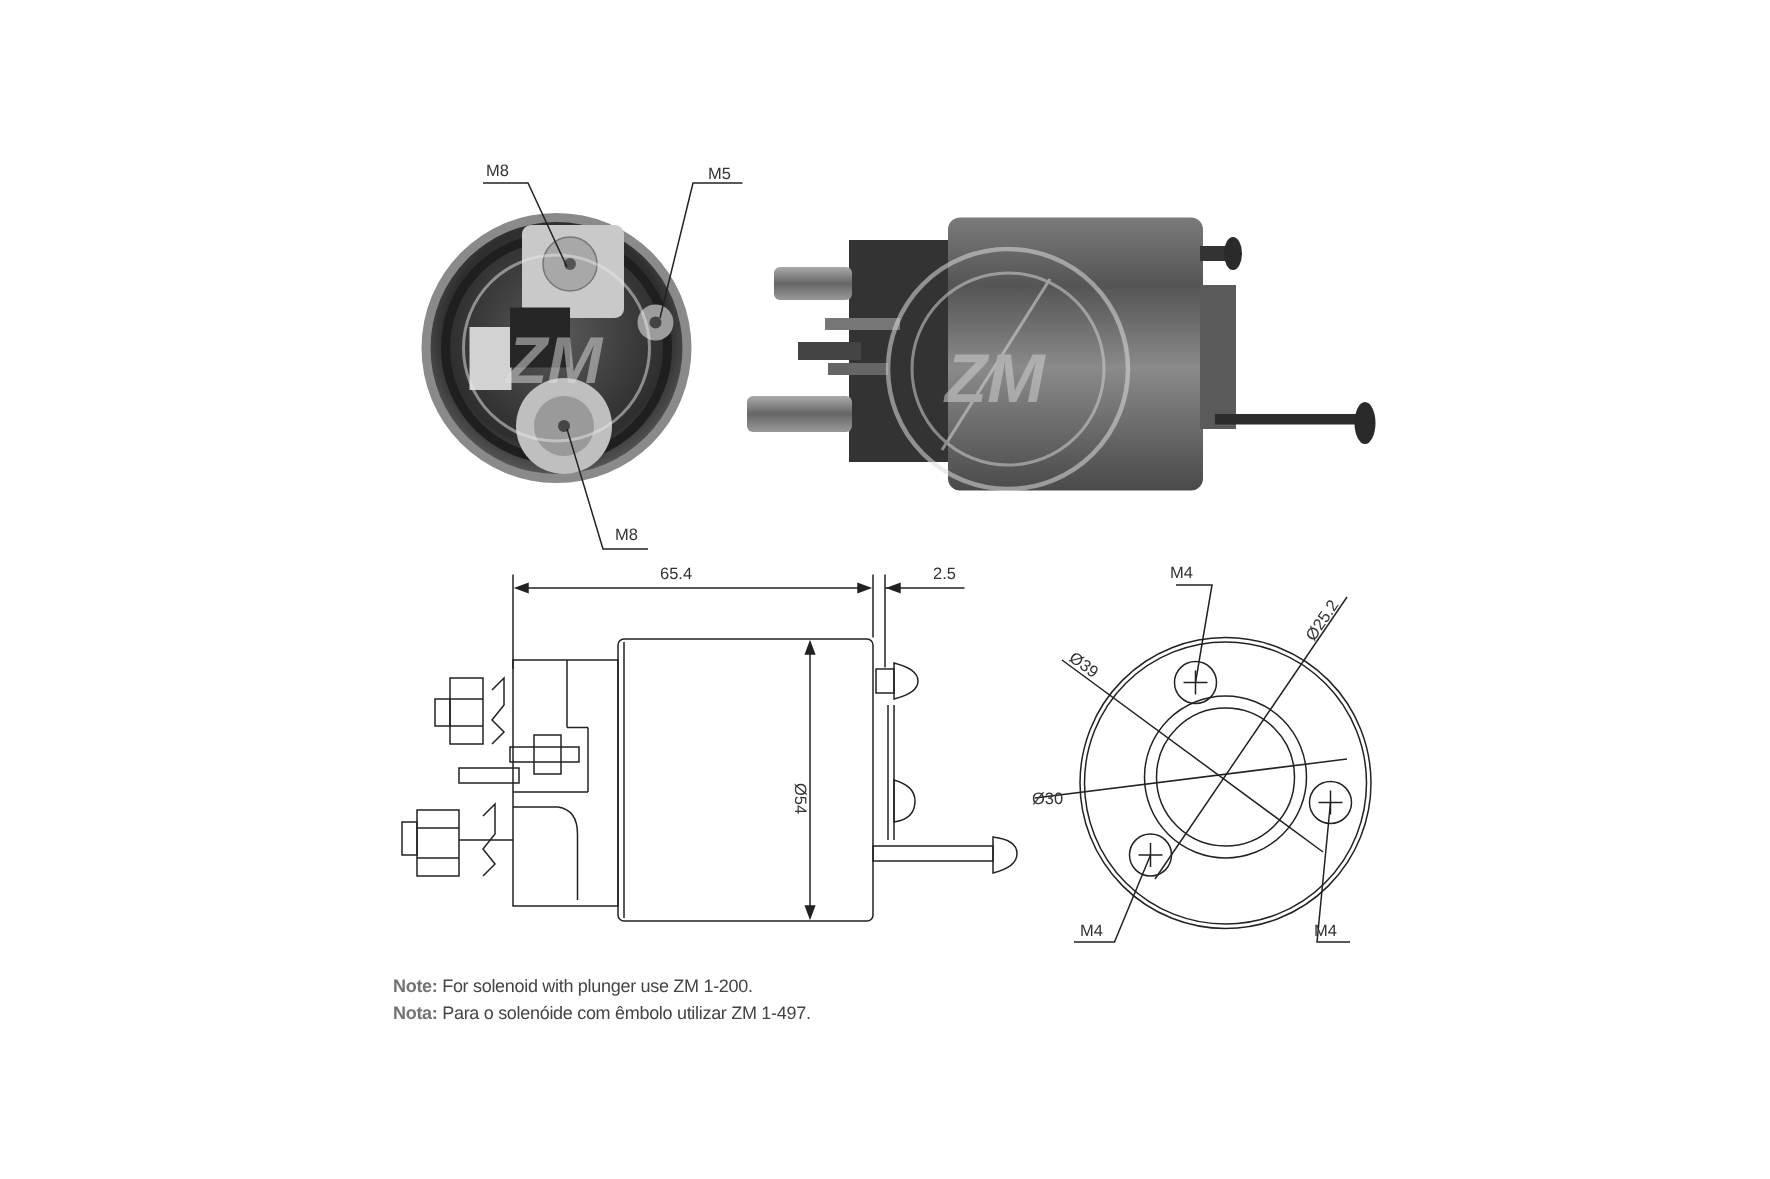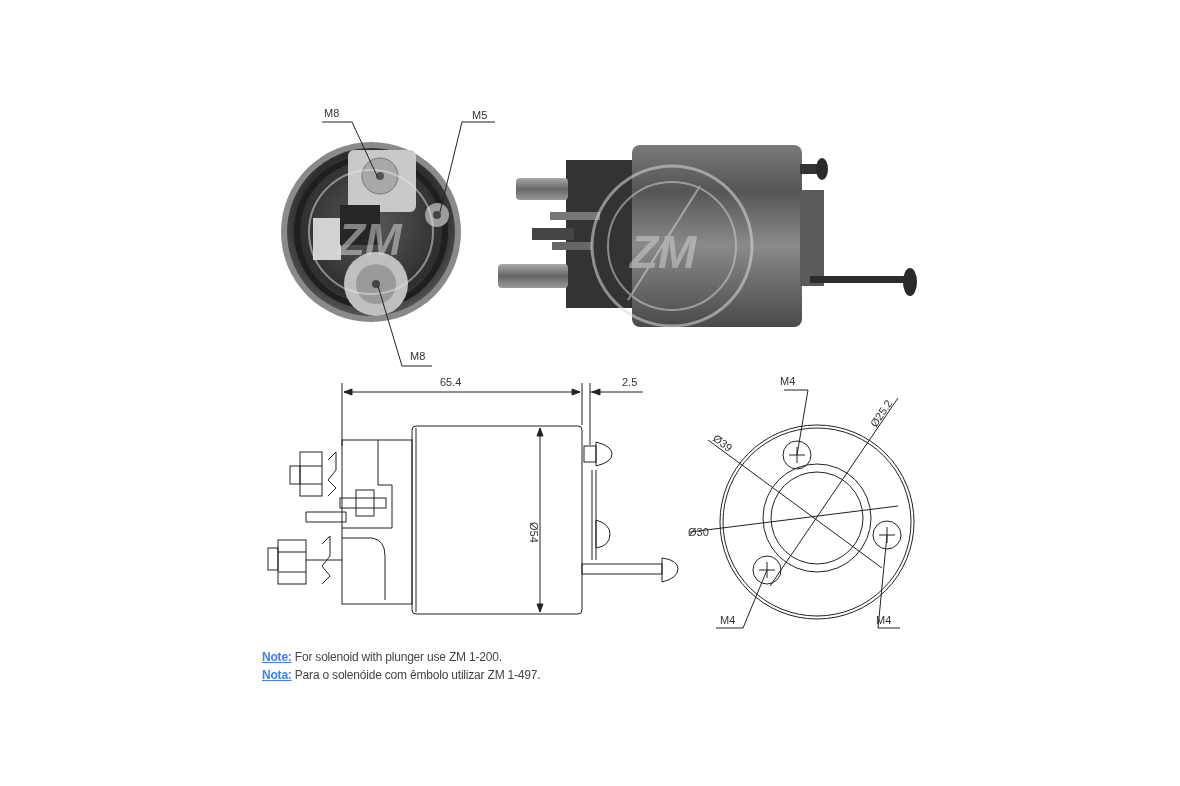--- a/index.html
+++ b/index.html
@@ -2,21 +2,21 @@
 <html><head>
 <meta charset="utf-8">
 <style>
   html, body { margin:0; padding:0; background:#ffffff; }
   body { width:1180px; height:786px; position:relative; overflow:hidden;
          font-family:"Liberation Sans", sans-serif; }
   .layer { position:absolute; left:0; top:0; }
   .lbl { font-family:"Liberation Sans", sans-serif; font-size:11px; fill:#333; }
   .note { position:absolute; left:262px; font-size:12px; color:#444;
           font-family:"Liberation Sans", sans-serif; letter-spacing:-0.2px; }
-  .note b { color:#3b82f6;text-decoration:underline; }
+  .note b { color:#737373; }
 </style>
 </head>
 <body>
 
 <svg class="layer" width="1180" height="786">
   <defs>
     <radialGradient id="gEnd" cx="50%" cy="45%" r="55%">
       <stop offset="0%" stop-color="#5a5a5a"></stop>
       <stop offset="80%" stop-color="#2e2e2e"></stop>
       <stop offset="100%" stop-color="#555"></stop>

